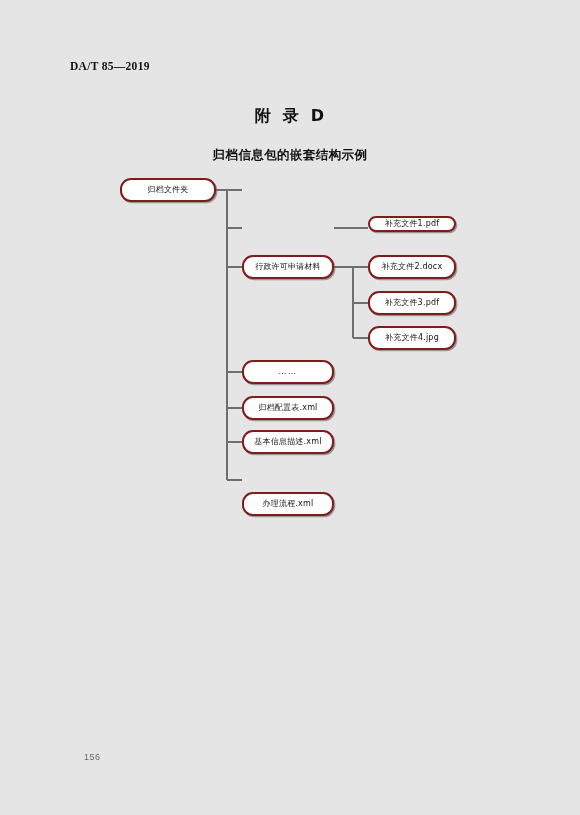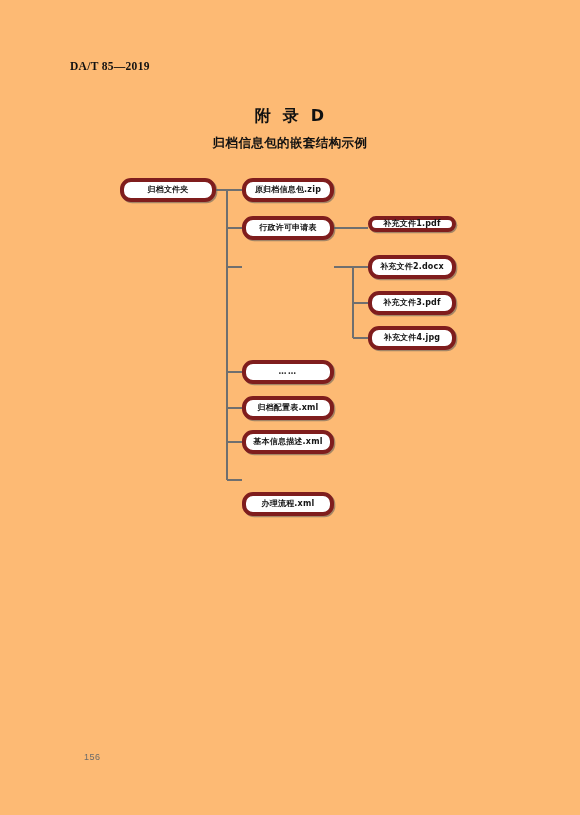--- a/index.html
+++ b/index.html
@@ -12,21 +12,21 @@
     position: relative;
     font-family: "Liberation Serif", "DejaVu Serif", serif;
     color: #1a1a1a;
     overflow: hidden;
   }
 
   
   #page {
     position: absolute;
     inset: 0;
-    background: #fdba74;
+    background: #e5e5e5;
   }
 
   
   #std-header {
     position: absolute;
     left: 70px;
     top: 60px;
     font-family: "Liberation Serif", "DejaVu Serif", serif;
     font-weight: bold;
     font-size: 11.5px;
@@ -52,45 +52,45 @@
     font-size: 16px;
     letter-spacing: 1px;
   }
   #annex-label .sp { display: inline-block; width: 11px; }
   #annex-kind {
     font-size: 11.5px;
     margin-top: 3px;
   }
   #annex-name {
     font-size: 12.5px;
-    margin-top: 4px;
+    margin-top: 16px;
     letter-spacing: 0.4px;
   }
 
   
   #diagram {
     position: absolute;
     left: 0; top: 0;
     width: 580px; height: 815px;
     pointer-events: none;
   }
   #diagram svg { display: block; }
 
   .node {
     position: absolute;
     display: flex;
     align-items: center;
     justify-content: center;
     background: #ffffff;
-    border: 4px solid #7f1d1d;
+    border: 2px solid #7f1d1d;
     border-radius: 11px;
     box-shadow: 1.3px 1.3px 0 rgba(90,90,90,0.55);
     font-family: "DejaVu Sans", "Liberation Sans", sans-serif;
     font-size: 8px;
-    font-weight: bold;
+    font-weight: normal;
     color: #141414;
     letter-spacing: 0.2px;
     white-space: nowrap;
     line-height: 1;
   }
   .node.ellipsis {
     font-size: 8px;
     letter-spacing: 1.6px;
     color: #333;
   }
@@ -141,24 +141,23 @@
         <line x1="353" y1="267" x2="353" y2="338"></line>
         <line x1="353" y1="267" x2="368" y2="267"></line>
         <line x1="353" y1="303" x2="368" y2="303"></line>
         <line x1="353" y1="338" x2="368" y2="338"></line>
       </g>
     </svg>
   </div>
 
   <div class="node" id="node-root" style="left:120px; top:178px; width:96px; height:24px;">归档文件夹</div>
 
-  <div class="node" style="left:242px; top:178px; width:92px; height:24px;">原归档信息包.zip</div>
 
-  <div class="node" style="left:242px; top:216px; width:92px; height:24px;">行政许可申请表</div>
 
+  <div class="node" style="left:242px; top:255px; width:92px; height:24px;">行政许可申请材料</div>
 
   <div class="node ellipsis" style="left:242px; top:360px; width:92px; height:24px;">……</div>
 
   <div class="node" style="left:242px; top:396px; width:92px; height:24px;">归档配置表.xml</div>
 
   <div class="node" style="left:242px; top:430px; width:92px; height:24px;">基本信息描述.xml</div>
 
   <div class="node" style="left:242px; top:468px; width:92px; height:24px;margin-top:24px;">办理流程.xml</div>
 
   <div class="node" style="left:368px; top:216px; width:88px; height:16px;">补充文件1.pdf</div>

